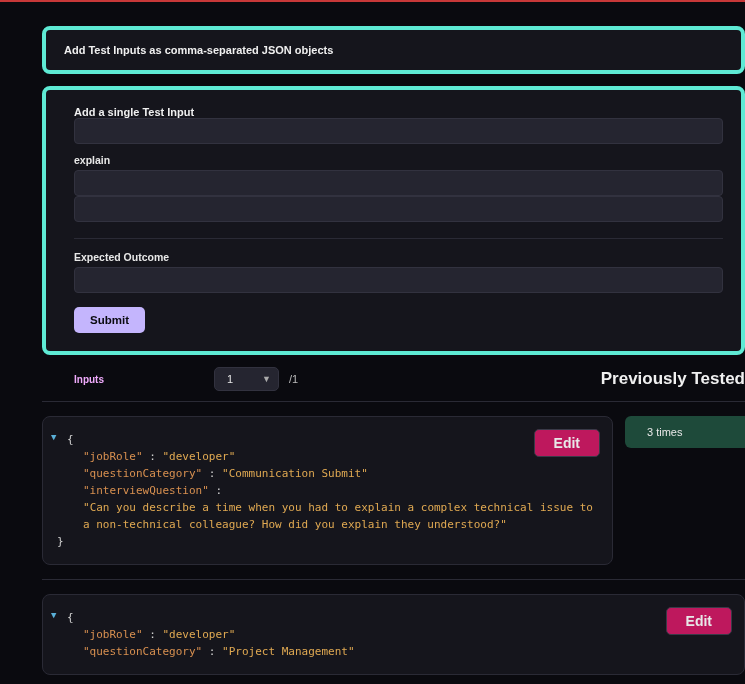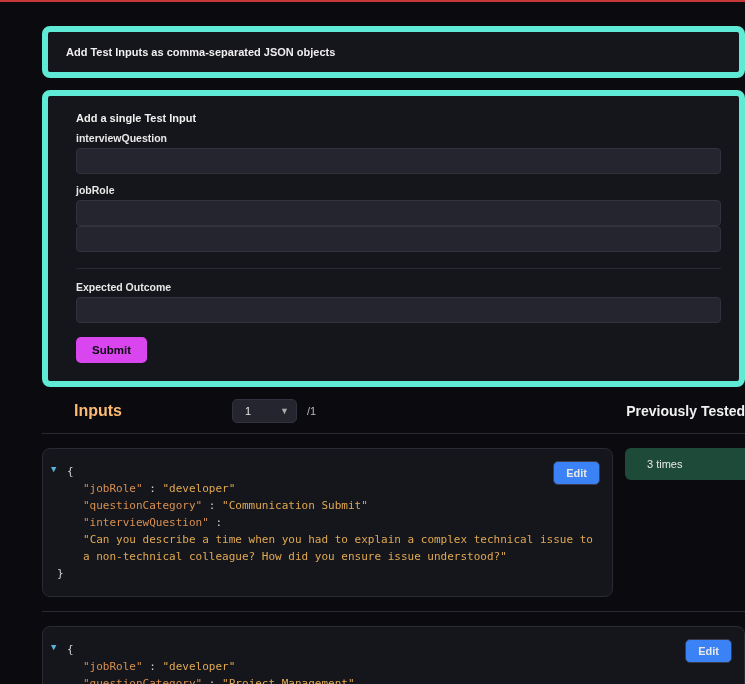--- a/index.html
+++ b/index.html
@@ -20,21 +20,21 @@
     .top-red-line {
       height: 2px;
       background: #c73838;
       width: 100%;
     }
     .content-wrapper {
       padding: 24px 0 0 42px;
     }
     .panel {
       background: #15151c;
-      border: 6px solid #5eead4;
+      border: 4px solid #5eead4;
       border-radius: 8px;
       padding: 14px 18px;
       margin-bottom: 12px;
     }
     .panel-title {
       font-size: 11px;
       font-weight: 700;
       color: #f0f0f0;
     }
     .form-panel {
@@ -60,21 +60,21 @@
       padding: 0 8px;
       color: #e8e8e8;
       font-size: 12px;
     }
     .divider {
       height: 1px;
       background: #2a2a35;
       margin: 16px 0 10px 0;
     }
     .submit-btn {
-      background: #d946ef;
+      background: #c4b5fd;
       color: #0a0a0f;
       border: none;
       border-radius: 5px;
       padding: 7px 16px;
       font-size: 11.5px;
       font-weight: 700;
       cursor: pointer;
       margin-top: 14px;
     }
     .inputs-header {
@@ -84,23 +84,23 @@
       margin-top: 8px;
       margin-bottom: 8px;
       padding-right: 0;
     }
     .inputs-left {
       display: flex;
       align-items: center;
       gap: 110px;
     }
     .inputs-title {
-      font-size: 16px;
+      font-size: 10px;
       font-weight: 800;
-      color: #fdba74;
+      color: #f0abfc;
       padding-left: 32px;
     }
     .page-group {
       display: flex;
       align-items: center;
       gap: 10px;
     }
     .page-select {
       background: #252530;
       border: 1px solid #32323f;
@@ -123,21 +123,21 @@
       transform: translateY(-50%);
       pointer-events: none;
       font-size: 9px;
       color: #aaa;
     }
     .page-total {
       font-size: 11px;
       color: #bbb;
     }
     .prev-tested-title {
-      font-size: 14px;
+      font-size: 17px;
       font-weight: 800;
       color: #f0f0f0;
     }
     .hr-line {
       height: 1px;
       background: #2a2a35;
       margin: 10px 0 14px 0;
     }
     .input-row {
       display: flex;
@@ -187,26 +187,26 @@
     .json-long {
       color: #e0a952;
       padding-left: 16px;
       display: block;
       word-wrap: break-word;
     }
     .edit-btn {
       position: absolute;
       top: 12px;
       right: 12px;
-      background: #3b82f6;
+      background: #be185d;
       border: 1px solid #3a3a48;
       border-radius: 5px;
-      padding: 5px 12px;
-      color: #e8e8e8;
-      font-size: 11px;
+      padding: 5px 19px;
+      color: #e8e8e8;
+      font-size: 14px;
       font-weight: 600;
       cursor: pointer;
       font-family: -apple-system, BlinkMacSystemFont, 'Segoe UI', sans-serif;
     }
     .times-card {
       background: #1e4a3a;
       border-radius: 6px 0 0 6px;
       padding: 9px 22px;
       min-width: 120px;
       height: 32px;
@@ -224,24 +224,23 @@
 
 <div class="content-wrapper">
 
   <div class="panel">
     <div class="panel-title">Add Test Inputs as comma-separated JSON objects</div>
   </div>
 
   <div class="panel form-panel">
     <div class="panel-title">Add a single Test Input</div>
 
-    <label class="form-label first">interviewQuestion</label>
     <input type="text" class="form-input" value="" style="">
 
-    <label class="form-label">jobRole</label>
+    <label class="form-label">explain</label>
     <input type="text" class="form-input" value="" style="">
 
     <input type="text" class="form-input" value="" style="">
 
     <div class="divider"></div>
 
     <label class="form-label" style="margin-top:12px">Expected Outcome</label>
     <input type="text" class="form-input" value="" style="">
 
     <button class="submit-btn">Submit</button>
@@ -273,21 +272,21 @@
         <span class="json-brace">{</span>
         <div class="json-line">
           <span class="json-key">"jobRole"</span><span class="json-colon"> : </span><span class="json-str">"<span>developer</span>"</span>
         </div>
         <div class="json-line">
           <span class="json-key">"questionCategory"</span><span class="json-colon"> : </span><span class="json-str">"<span>Communication Submit</span>"</span>
         </div>
         <div class="json-line">
           <span class="json-key">"interviewQuestion"</span><span class="json-colon"> : </span>
         </div>
-        <span class="json-long">"<span>Can you describe a time when you had to explain a complex technical issue to a non-technical colleague? How did you ensure issue understood?</span>"</span>
+        <span class="json-long">"<span>Can you describe a time when you had to explain a complex technical issue to a non-technical colleague? How did you explain they understood?</span>"</span>
       </div>
       <span class="json-brace">}</span>
     </div>
     <div class="times-card">3 times</div>
   </div>
 
   <div class="hr-line"></div>
 
   <div class="input-row">
     <div class="input-card">

